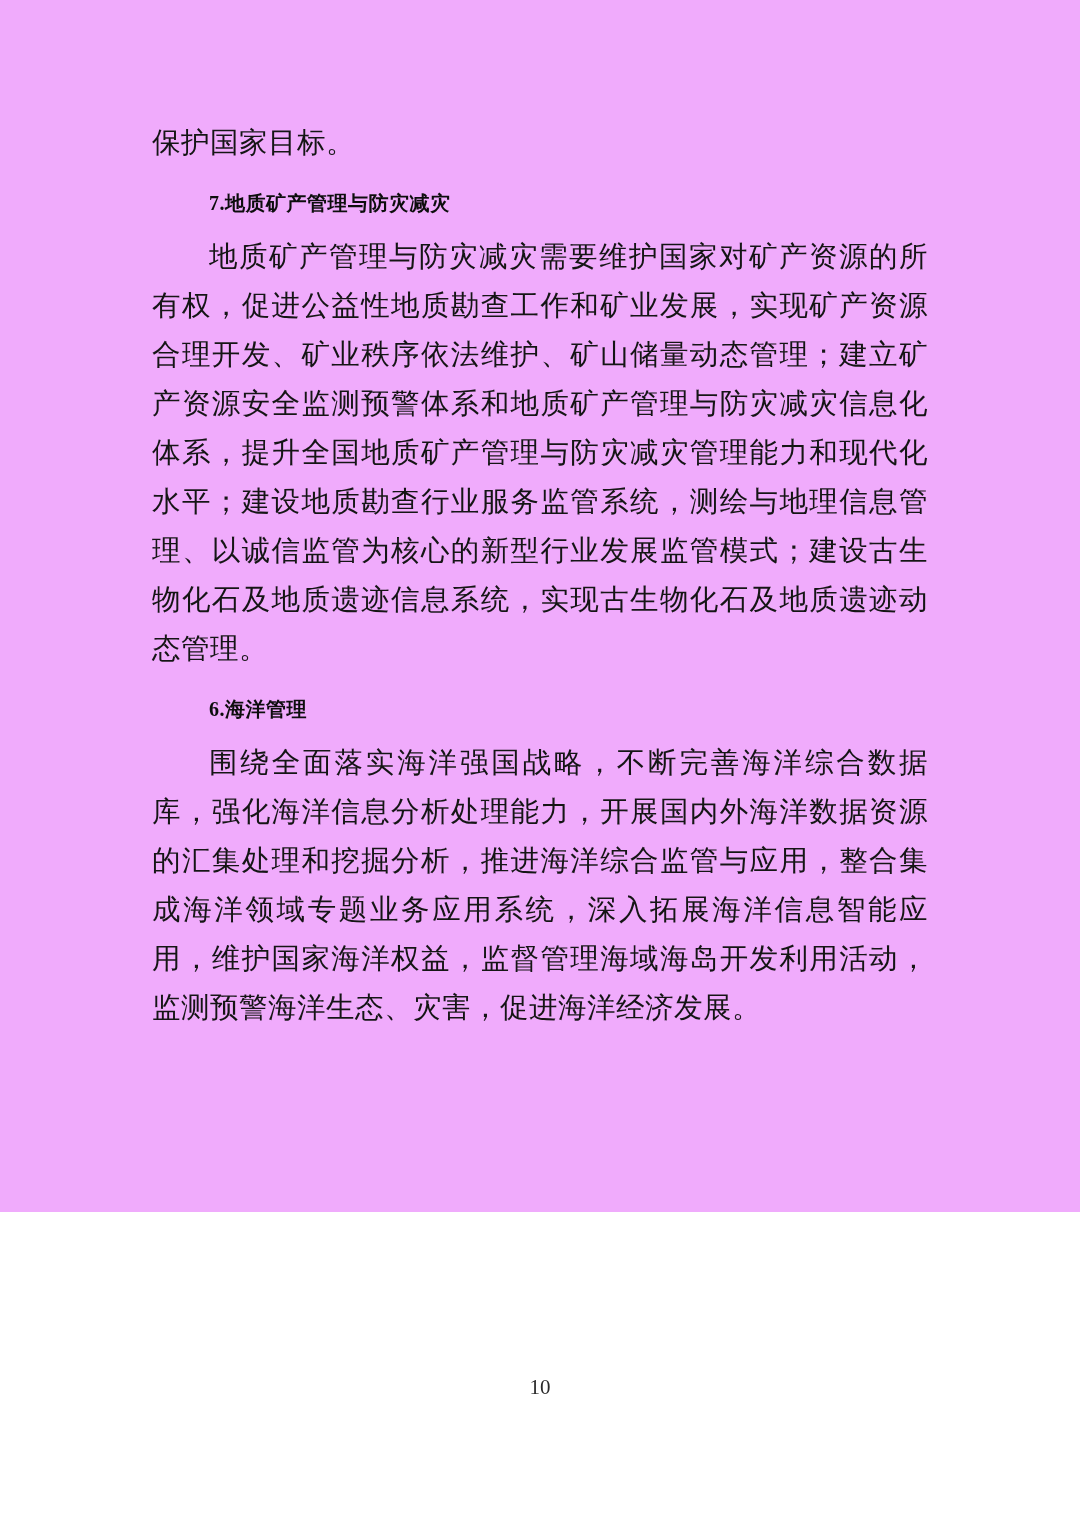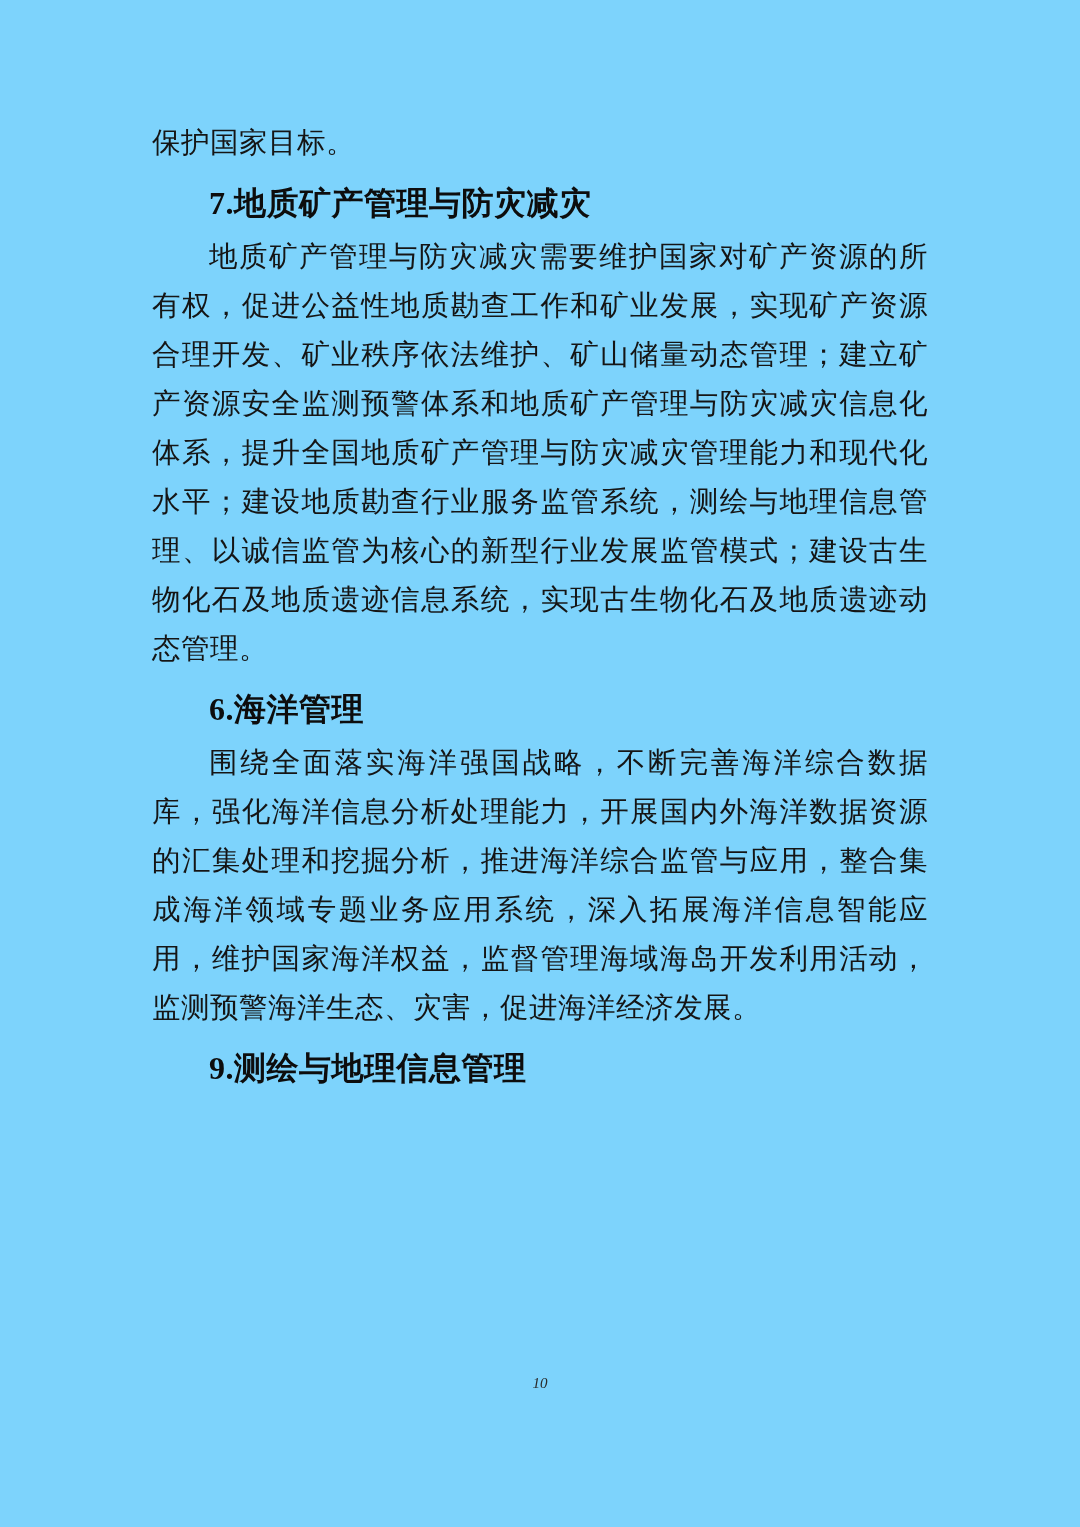--- a/index.html
+++ b/index.html
@@ -13,63 +13,62 @@
     font-family: "Liberation Serif", "DejaVu Serif", serif;
     color: #1a1a1a;
     position: relative;
     overflow: hidden;
   }
   .page {
     position: absolute;
     left: 0;
     top: 0;
     width: 1080px;
-    height: 1527px;
-    background: #7dd3fc;
+    height: 1212px;
+    background: #f0abfc;
   }
   .content {
     position: absolute;
     left: 152px;
     top: 118px;
     width: 776px;
   }
   .para {
     font-size: 28.5px;
     line-height: 49px;
     letter-spacing: 0.5px;
     text-align: justify;
     text-justify: inter-ideograph;
     margin: 0 0 2px 0;
     color: #151515;
   }
   .para.indent {
     text-indent: 57px;
   }
   .heading {
-    font-size: 32px;
+    font-size: 20px;
     line-height: 49px;
     font-weight: bold;
     margin: 12px 0 4px 0;
     text-indent: 57px;
     letter-spacing: 0.5px;
     color: #0d0d0d;
   }
   .block {
     margin-bottom: 10px;
   }
   .page-number {
     position: absolute;
     left: 0;
     top: 1375px;
     width: 1080px;
     text-align: center;
-    font-size: 15px;
+    font-size: 21px;
     font-family: "Liberation Serif", serif;
     color: #2a2a2a;
-    font-style: italic;
   }
 </style>
 </head>
 <body>
 
 <div class="page">
   <div class="content">
 
     <div class="block">
       <p class="para">保护国家目标。</p>
@@ -79,19 +78,18 @@
       <h2 class="heading">7.地质矿产管理与防灾减灾</h2>
       <p class="para indent">地质矿产管理与防灾减灾需要维护国家对矿产资源的所有权，促进公益性地质勘查工作和矿业发展，实现矿产资源合理开发、矿业秩序依法维护、矿山储量动态管理；建立矿产资源安全监测预警体系和地质矿产管理与防灾减灾信息化体系，提升全国地质矿产管理与防灾减灾管理能力和现代化水平；建设地质勘查行业服务监管系统，测绘与地理信息管理、以诚信监管为核心的新型行业发展监管模式；建设古生物化石及地质遗迹信息系统，实现古生物化石及地质遗迹动态管理。</p>
     </div>
 
     <div class="block">
       <h2 class="heading">6.海洋管理</h2>
       <p class="para indent">围绕全面落实海洋强国战略，不断完善海洋综合数据库，强化海洋信息分析处理能力，开展国内外海洋数据资源的汇集处理和挖掘分析，推进海洋综合监管与应用，整合集成海洋领域专题业务应用系统，深入拓展海洋信息智能应用，维护国家海洋权益，监督管理海域海岛开发利用活动，监测预警海洋生态、灾害，促进海洋经济发展。</p>
     </div>
 
     <div class="block">
-      <h2 class="heading">9.测绘与地理信息管理</h2>
     </div>
 
   </div>
 
   <div class="page-number">10</div>
 </div>
 
 </body></html>

